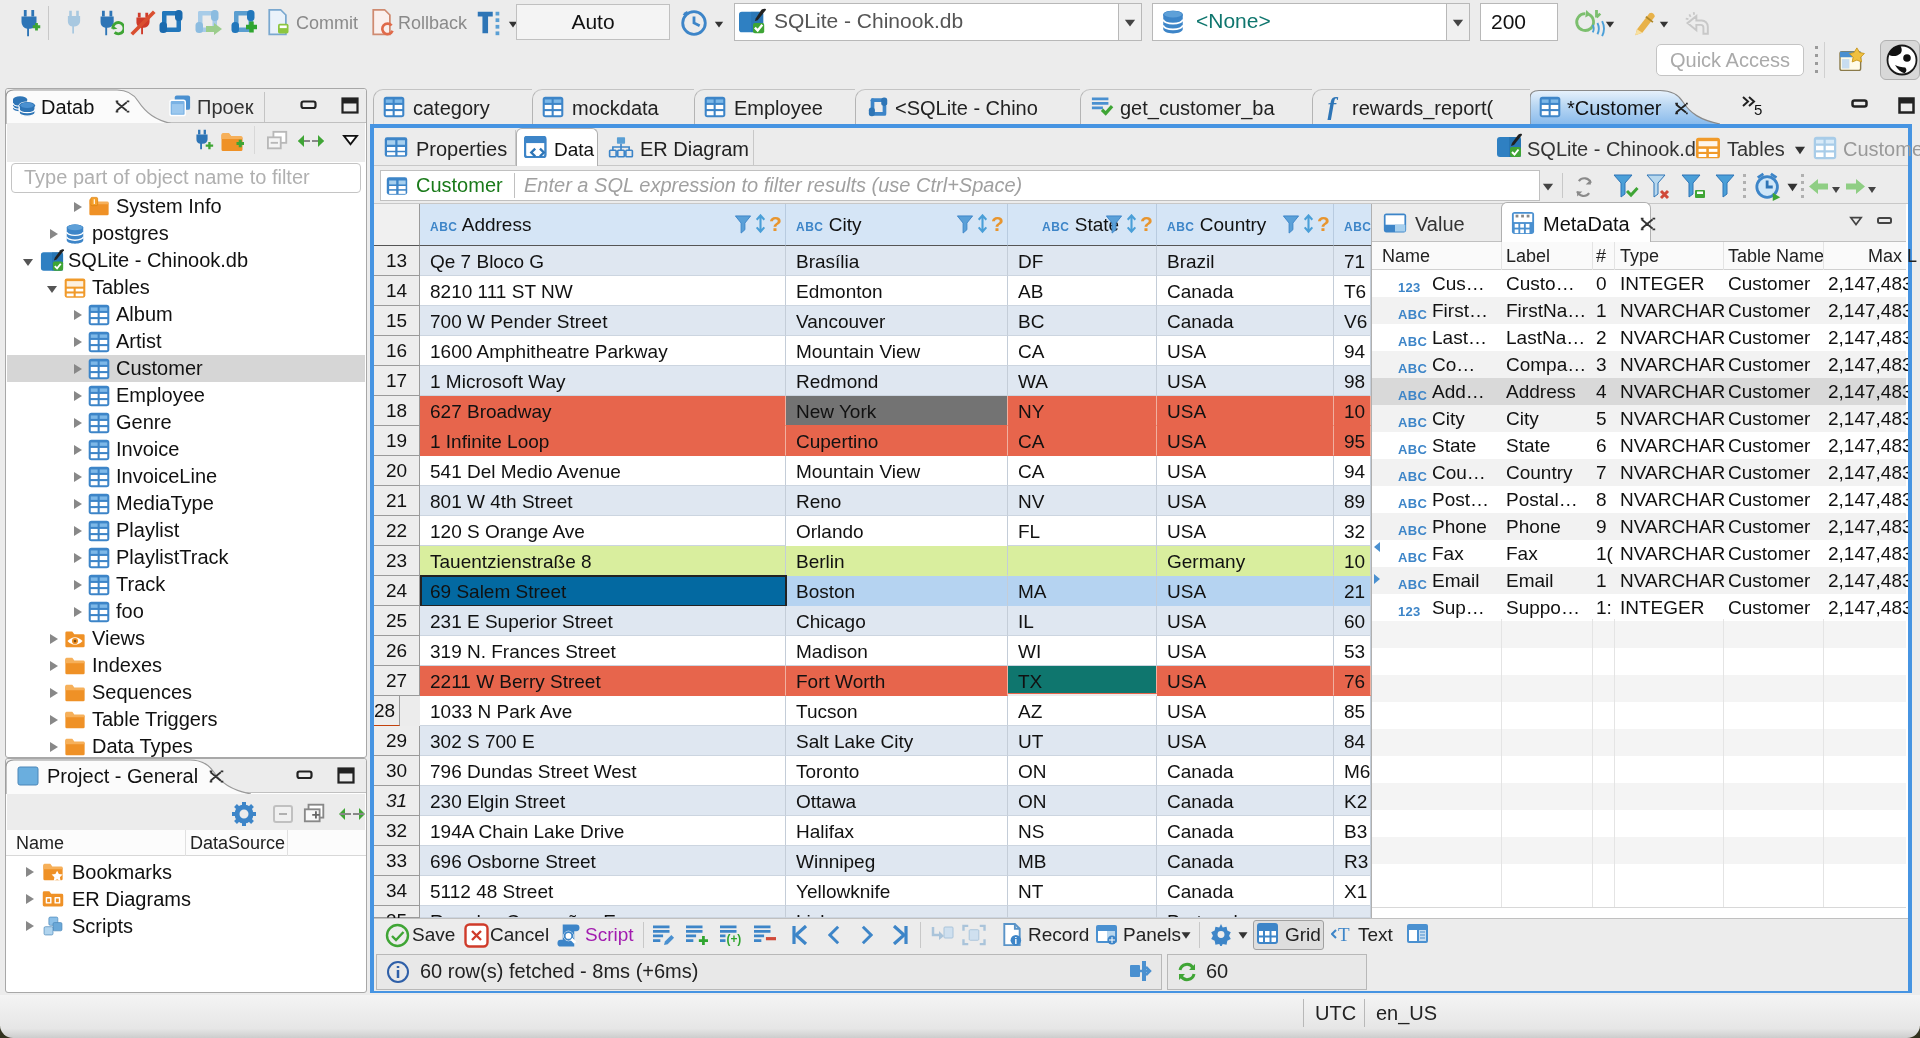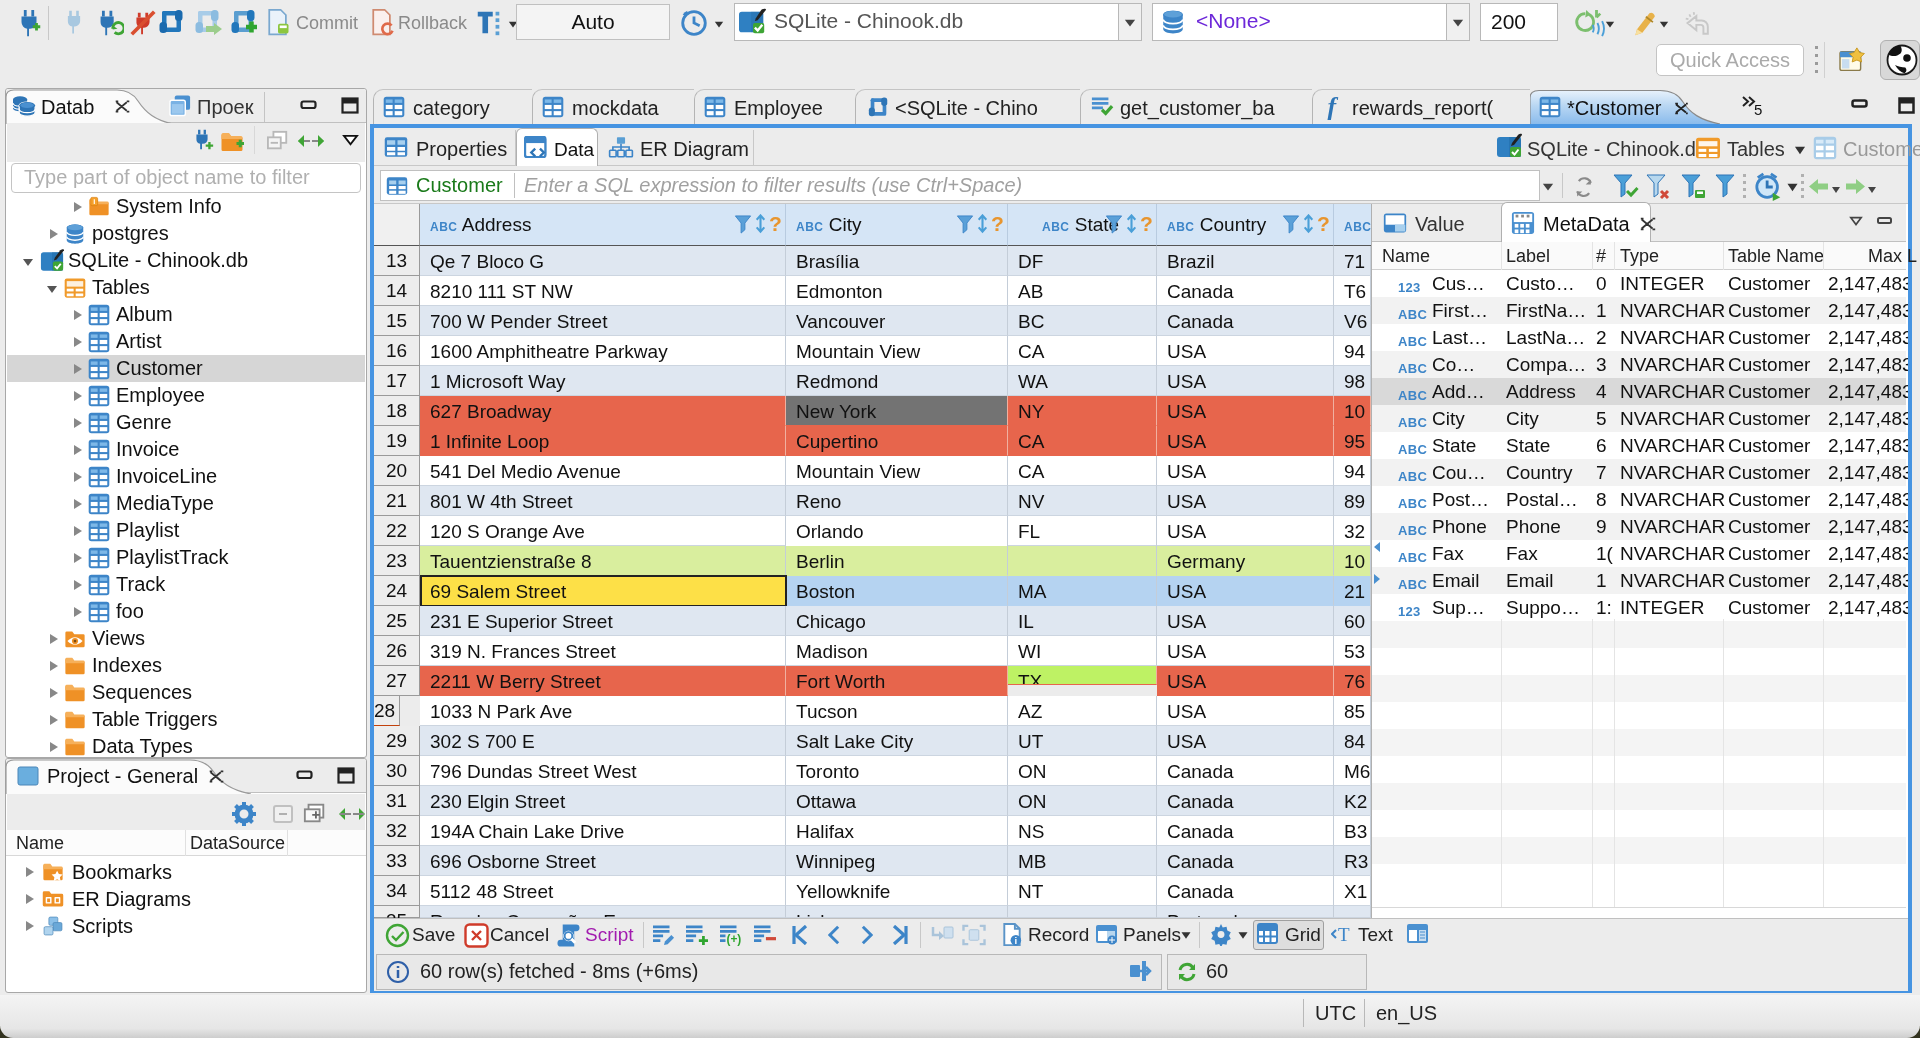--- a/index.html
+++ b/index.html
@@ -101,21 +101,21 @@
   </svg>
 <div class="abs" style="left:1152px;top:3px;width:318px;height:38px;background:#fff;border:1px solid #b8b8b8;"></div>
 <svg class="abs" style="left:1160px;top:9px" width="26" height="26" viewBox="0 0 32 32">
     <ellipse cx="16" cy="7" rx="12" ry="5" fill="#3d85c8"></ellipse>
 <path d="M4 7 v18 c0 2.8 5.4 5 12 5 s12 -2.2 12 -5 V7" fill="#3d85c8"></path>
 <path d="M4 13 c0 2.8 5.4 5 12 5 s12 -2.2 12 -5" fill="none" stroke="#fff" stroke-width="2"></path>
 <path d="M4 20 c0 2.8 5.4 5 12 5 s12 -2.2 12 -5" fill="none" stroke="#fff" stroke-width="2"></path>
 <ellipse cx="16" cy="7" rx="12" ry="5" fill="#3d85c8" stroke="#fff" stroke-width="0"></ellipse>
 <ellipse cx="16" cy="6.5" rx="11" ry="4" fill="#5ea0d8"></ellipse>
   </svg>
-<div class="abs" style="left:1196px;top:9px;white-space:nowrap;color:#6d28d9;font-size:21px;">&lt;None&gt;</div>
+<div class="abs" style="left:1196px;top:9px;white-space:nowrap;color:#0f766e;font-size:21px;">&lt;None&gt;</div>
 <div class="abs" style="left:1446px;top:3px;width:24px;height:38px;background:#f0f0f0;border:1px solid #b8b8b8;"></div>
 <svg class="abs" style="left:1450px;top:18px" width="16" height="12" viewBox="0 0 16 14">
     <path d="M2 2 h12 l-6 8 z" fill="#444"></path>
   </svg>
 <div class="abs" style="left:1480px;top:3px;width:78px;height:38px;background:#fff;border:1px solid #b8b8b8;font-size:21px;color:#111;padding:6px 0 0 10px;">200</div>
 <svg class="abs" style="left:1572px;top:8px" width="34" height="30" viewBox="0 0 36 32">
     <path d="M14 6 a9 9 0 1 0 4 1" stroke="#7cbf6e" stroke-width="3" fill="none"></path>
     <path d="M15 2 l5 5 -6 3 z" fill="#7cbf6e"></path>
     <path d="M24 4 l5 5 M29 4 l-5 5" stroke="#8cc63f" stroke-width="0"></path>
     <path d="M26 2 v8 m0 0 l4 -4" stroke="#7cbf6e" stroke-width="3" fill="none"></path>
@@ -844,63 +844,63 @@
 <div class="abs" style="left:1008px;top:516px;width:149px;height:30px;background:#ffffff;border-right:1px solid #c4cdd8;border-bottom:1px solid #ccd5e0;font-size:19px;color:#111;padding:5px 0 0 10px;overflow:hidden;white-space:nowrap;">FL</div>
 <div class="abs" style="left:1157px;top:516px;width:177px;height:30px;background:#ffffff;border-right:1px solid #c4cdd8;border-bottom:1px solid #ccd5e0;font-size:19px;color:#111;padding:5px 0 0 10px;overflow:hidden;white-space:nowrap;">USA</div>
 <div class="abs" style="left:1334px;top:516px;width:37px;height:30px;background:#ffffff;border-right:1px solid #c4cdd8;border-bottom:1px solid #ccd5e0;font-size:19px;color:#111;padding:5px 0 0 10px;overflow:hidden;white-space:nowrap;">32</div>
 <div class="abs" style="left:374px;top:546px;width:46px;height:30px;background:#ededed;border-right:1px solid #9a9a9a;border-bottom:1px solid #9a9a9a;font-size:19px;color:#111;text-align:center;padding-top:4px;">23</div>
 <div class="abs" style="left:420px;top:546px;width:366px;height:30px;background:#d9ee9e;border-right:1px solid #c4cdd8;border-bottom:1px solid #d9ee9e;font-size:19px;color:#111;padding:5px 0 0 10px;overflow:hidden;white-space:nowrap;">Tauentzienstraße 8</div>
 <div class="abs" style="left:786px;top:546px;width:222px;height:30px;background:#d9ee9e;border-right:1px solid #c4cdd8;border-bottom:1px solid #d9ee9e;font-size:19px;color:#111;padding:5px 0 0 10px;overflow:hidden;white-space:nowrap;">Berlin</div>
 <div class="abs" style="left:1008px;top:546px;width:149px;height:30px;background:#d9ee9e;border-right:1px solid #c4cdd8;border-bottom:1px solid #d9ee9e;font-size:19px;color:#111;padding:5px 0 0 10px;overflow:hidden;white-space:nowrap;"></div>
 <div class="abs" style="left:1157px;top:546px;width:177px;height:30px;background:#d9ee9e;border-right:1px solid #c4cdd8;border-bottom:1px solid #d9ee9e;font-size:19px;color:#111;padding:5px 0 0 10px;overflow:hidden;white-space:nowrap;">Germany</div>
 <div class="abs" style="left:1334px;top:546px;width:37px;height:30px;background:#d9ee9e;border-right:1px solid #c4cdd8;border-bottom:1px solid #d9ee9e;font-size:19px;color:#111;padding:5px 0 0 10px;overflow:hidden;white-space:nowrap;">10</div>
 <div class="abs" style="left:374px;top:576px;width:46px;height:30px;background:#ededed;border-right:1px solid #9a9a9a;border-bottom:1px solid #9a9a9a;font-size:19px;color:#111;text-align:center;padding-top:4px;">24</div>
-<div class="abs" style="left:420px;top:576px;width:366px;height:30px;background:#fde047;border-right:1px solid #c4cdd8;border-bottom:1px solid #b5d3f1;font-size:19px;color:#111;padding:5px 0 0 10px;overflow:hidden;white-space:nowrap;">69 Salem Street</div>
+<div class="abs" style="left:420px;top:576px;width:366px;height:30px;background:#0369a1;border-right:1px solid #c4cdd8;border-bottom:1px solid #b5d3f1;font-size:19px;color:#111;padding:5px 0 0 10px;overflow:hidden;white-space:nowrap;">69 Salem Street</div>
 <div class="abs" style="left:786px;top:576px;width:222px;height:30px;background:#b5d3f1;border-right:1px solid #c4cdd8;border-bottom:1px solid #b5d3f1;font-size:19px;color:#111;padding:5px 0 0 10px;overflow:hidden;white-space:nowrap;">Boston</div>
 <div class="abs" style="left:1008px;top:576px;width:149px;height:30px;background:#b5d3f1;border-right:1px solid #c4cdd8;border-bottom:1px solid #b5d3f1;font-size:19px;color:#111;padding:5px 0 0 10px;overflow:hidden;white-space:nowrap;">MA</div>
 <div class="abs" style="left:1157px;top:576px;width:177px;height:30px;background:#b5d3f1;border-right:1px solid #c4cdd8;border-bottom:1px solid #b5d3f1;font-size:19px;color:#111;padding:5px 0 0 10px;overflow:hidden;white-space:nowrap;">USA</div>
 <div class="abs" style="left:1334px;top:576px;width:37px;height:30px;background:#b5d3f1;border-right:1px solid #c4cdd8;border-bottom:1px solid #b5d3f1;font-size:19px;color:#111;padding:5px 0 0 10px;overflow:hidden;white-space:nowrap;">21</div>
 <div class="abs" style="left:420px;top:575px;width:367px;height:32px;border:2px solid #222;background:transparent;"></div>
 <div class="abs" style="left:374px;top:606px;width:46px;height:30px;background:#ededed;border-right:1px solid #9a9a9a;border-bottom:1px solid #9a9a9a;font-size:19px;color:#111;text-align:center;padding-top:4px;">25</div>
 <div class="abs" style="left:420px;top:606px;width:366px;height:30px;background:#dfe7f1;border-right:1px solid #c4cdd8;border-bottom:1px solid #ccd5e0;font-size:19px;color:#111;padding:5px 0 0 10px;overflow:hidden;white-space:nowrap;">231 E Superior Street</div>
 <div class="abs" style="left:786px;top:606px;width:222px;height:30px;background:#dfe7f1;border-right:1px solid #c4cdd8;border-bottom:1px solid #ccd5e0;font-size:19px;color:#111;padding:5px 0 0 10px;overflow:hidden;white-space:nowrap;">Chicago</div>
 <div class="abs" style="left:1008px;top:606px;width:149px;height:30px;background:#dfe7f1;border-right:1px solid #c4cdd8;border-bottom:1px solid #ccd5e0;font-size:19px;color:#111;padding:5px 0 0 10px;overflow:hidden;white-space:nowrap;">IL</div>
 <div class="abs" style="left:1157px;top:606px;width:177px;height:30px;background:#dfe7f1;border-right:1px solid #c4cdd8;border-bottom:1px solid #ccd5e0;font-size:19px;color:#111;padding:5px 0 0 10px;overflow:hidden;white-space:nowrap;">USA</div>
 <div class="abs" style="left:1334px;top:606px;width:37px;height:30px;background:#dfe7f1;border-right:1px solid #c4cdd8;border-bottom:1px solid #ccd5e0;font-size:19px;color:#111;padding:5px 0 0 10px;overflow:hidden;white-space:nowrap;">60</div>
 <div class="abs" style="left:374px;top:636px;width:46px;height:30px;background:#ededed;border-right:1px solid #9a9a9a;border-bottom:1px solid #9a9a9a;font-size:19px;color:#111;text-align:center;padding-top:4px;">26</div>
 <div class="abs" style="left:420px;top:636px;width:366px;height:30px;background:#ffffff;border-right:1px solid #c4cdd8;border-bottom:1px solid #ccd5e0;font-size:19px;color:#111;padding:5px 0 0 10px;overflow:hidden;white-space:nowrap;">319 N. Frances Street</div>
 <div class="abs" style="left:786px;top:636px;width:222px;height:30px;background:#ffffff;border-right:1px solid #c4cdd8;border-bottom:1px solid #ccd5e0;font-size:19px;color:#111;padding:5px 0 0 10px;overflow:hidden;white-space:nowrap;">Madison</div>
 <div class="abs" style="left:1008px;top:636px;width:149px;height:30px;background:#ffffff;border-right:1px solid #c4cdd8;border-bottom:1px solid #ccd5e0;font-size:19px;color:#111;padding:5px 0 0 10px;overflow:hidden;white-space:nowrap;">WI</div>
 <div class="abs" style="left:1157px;top:636px;width:177px;height:30px;background:#ffffff;border-right:1px solid #c4cdd8;border-bottom:1px solid #ccd5e0;font-size:19px;color:#111;padding:5px 0 0 10px;overflow:hidden;white-space:nowrap;">USA</div>
 <div class="abs" style="left:1334px;top:636px;width:37px;height:30px;background:#ffffff;border-right:1px solid #c4cdd8;border-bottom:1px solid #ccd5e0;font-size:19px;color:#111;padding:5px 0 0 10px;overflow:hidden;white-space:nowrap;">53</div>
 <div class="abs" style="left:374px;top:666px;width:46px;height:30px;background:#ededed;border-right:1px solid #9a9a9a;border-bottom:1px solid #9a9a9a;font-size:19px;color:#111;text-align:center;padding-top:4px;">27</div>
 <div class="abs" style="left:420px;top:666px;width:366px;height:30px;background:#e7654c;border-right:1px solid #f0b0a0;border-bottom:1px solid #e7654c;font-size:19px;color:#111;padding:5px 0 0 10px;overflow:hidden;white-space:nowrap;">2211 W Berry Street</div>
 <div class="abs" style="left:786px;top:666px;width:222px;height:30px;background:#e7654c;border-right:1px solid #f0b0a0;border-bottom:1px solid #e7654c;font-size:19px;color:#111;padding:5px 0 0 10px;overflow:hidden;white-space:nowrap;">Fort Worth</div>
-<div class="abs" style="left:1008px;top:666px;width:149px;height:19px;background:#bef264;border-right:1px solid #f0b0a0;border-bottom:1px solid #e7654c;font-size:19px;color:#111;padding:5px 0 0 10px;overflow:hidden;white-space:nowrap;">TX</div>
+<div class="abs" style="left:1008px;top:666px;width:149px;height:28px;background:#0f766e;border-right:1px solid #f0b0a0;border-bottom:1px solid #e7654c;font-size:19px;color:#111;padding:5px 0 0 10px;overflow:hidden;white-space:nowrap;">TX</div>
 <div class="abs" style="left:1157px;top:666px;width:177px;height:30px;background:#e7654c;border-right:1px solid #f0b0a0;border-bottom:1px solid #e7654c;font-size:19px;color:#111;padding:5px 0 0 10px;overflow:hidden;white-space:nowrap;">USA</div>
 <div class="abs" style="left:1334px;top:666px;width:37px;height:30px;background:#e7654c;border-right:1px solid #f0b0a0;border-bottom:1px solid #e7654c;font-size:19px;color:#111;padding:5px 0 0 10px;overflow:hidden;white-space:nowrap;">76</div>
 <div class="abs" style="left:374px;top:696px;width:26px;height:30px;background:#ededed;border-right:1px solid #9a9a9a;border-bottom:1px solid #c2410c;font-size:19px;color:#111;padding-top:4px;">28</div>
 <div class="abs" style="left:420px;top:696px;width:366px;height:30px;background:#ffffff;border-right:1px solid #c4cdd8;border-bottom:1px solid #ccd5e0;font-size:19px;color:#111;padding:5px 0 0 10px;overflow:hidden;white-space:nowrap;">1033 N Park Ave</div>
 <div class="abs" style="left:786px;top:696px;width:222px;height:30px;background:#ffffff;border-right:1px solid #c4cdd8;border-bottom:1px solid #ccd5e0;font-size:19px;color:#111;padding:5px 0 0 10px;overflow:hidden;white-space:nowrap;">Tucson</div>
 <div class="abs" style="left:1008px;top:696px;width:149px;height:30px;background:#ffffff;border-right:1px solid #c4cdd8;border-bottom:1px solid #ccd5e0;font-size:19px;color:#111;padding:5px 0 0 10px;overflow:hidden;white-space:nowrap;">AZ</div>
 <div class="abs" style="left:1157px;top:696px;width:177px;height:30px;background:#ffffff;border-right:1px solid #c4cdd8;border-bottom:1px solid #ccd5e0;font-size:19px;color:#111;padding:5px 0 0 10px;overflow:hidden;white-space:nowrap;">USA</div>
 <div class="abs" style="left:1334px;top:696px;width:37px;height:30px;background:#ffffff;border-right:1px solid #c4cdd8;border-bottom:1px solid #ccd5e0;font-size:19px;color:#111;padding:5px 0 0 10px;overflow:hidden;white-space:nowrap;">85</div>
 <div class="abs" style="left:374px;top:726px;width:46px;height:30px;background:#ededed;border-right:1px solid #9a9a9a;border-bottom:1px solid #9a9a9a;font-size:19px;color:#111;text-align:center;padding-top:4px;">29</div>
 <div class="abs" style="left:420px;top:726px;width:366px;height:30px;background:#dfe7f1;border-right:1px solid #c4cdd8;border-bottom:1px solid #ccd5e0;font-size:19px;color:#111;padding:5px 0 0 10px;overflow:hidden;white-space:nowrap;">302 S 700 E</div>
 <div class="abs" style="left:786px;top:726px;width:222px;height:30px;background:#dfe7f1;border-right:1px solid #c4cdd8;border-bottom:1px solid #ccd5e0;font-size:19px;color:#111;padding:5px 0 0 10px;overflow:hidden;white-space:nowrap;">Salt Lake City</div>
 <div class="abs" style="left:1008px;top:726px;width:149px;height:30px;background:#dfe7f1;border-right:1px solid #c4cdd8;border-bottom:1px solid #ccd5e0;font-size:19px;color:#111;padding:5px 0 0 10px;overflow:hidden;white-space:nowrap;">UT</div>
 <div class="abs" style="left:1157px;top:726px;width:177px;height:30px;background:#dfe7f1;border-right:1px solid #c4cdd8;border-bottom:1px solid #ccd5e0;font-size:19px;color:#111;padding:5px 0 0 10px;overflow:hidden;white-space:nowrap;">USA</div>
 <div class="abs" style="left:1334px;top:726px;width:37px;height:30px;background:#dfe7f1;border-right:1px solid #c4cdd8;border-bottom:1px solid #ccd5e0;font-size:19px;color:#111;padding:5px 0 0 10px;overflow:hidden;white-space:nowrap;">84</div>
 <div class="abs" style="left:374px;top:756px;width:46px;height:30px;background:#ededed;border-right:1px solid #9a9a9a;border-bottom:1px solid #9a9a9a;font-size:19px;color:#111;text-align:center;padding-top:4px;">30</div>
 <div class="abs" style="left:420px;top:756px;width:366px;height:30px;background:#ffffff;border-right:1px solid #c4cdd8;border-bottom:1px solid #ccd5e0;font-size:19px;color:#111;padding:5px 0 0 10px;overflow:hidden;white-space:nowrap;">796 Dundas Street West</div>
 <div class="abs" style="left:786px;top:756px;width:222px;height:30px;background:#ffffff;border-right:1px solid #c4cdd8;border-bottom:1px solid #ccd5e0;font-size:19px;color:#111;padding:5px 0 0 10px;overflow:hidden;white-space:nowrap;">Toronto</div>
 <div class="abs" style="left:1008px;top:756px;width:149px;height:30px;background:#ffffff;border-right:1px solid #c4cdd8;border-bottom:1px solid #ccd5e0;font-size:19px;color:#111;padding:5px 0 0 10px;overflow:hidden;white-space:nowrap;">ON</div>
 <div class="abs" style="left:1157px;top:756px;width:177px;height:30px;background:#ffffff;border-right:1px solid #c4cdd8;border-bottom:1px solid #ccd5e0;font-size:19px;color:#111;padding:5px 0 0 10px;overflow:hidden;white-space:nowrap;">Canada</div>
 <div class="abs" style="left:1334px;top:756px;width:37px;height:30px;background:#ffffff;border-right:1px solid #c4cdd8;border-bottom:1px solid #ccd5e0;font-size:19px;color:#111;padding:5px 0 0 10px;overflow:hidden;white-space:nowrap;">M6</div>
-<div class="abs" style="left:374px;top:786px;width:46px;height:30px;background:#ededed;border-right:1px solid #9a9a9a;border-bottom:1px solid #9a9a9a;font-size:19px;color:#111;text-align:center;padding-top:4px;">31</div>
+<div class="abs" style="left:374px;top:786px;width:46px;height:30px;background:#ededed;border-right:1px solid #9a9a9a;border-bottom:1px solid #9a9a9a;font-size:19px;color:#111;text-align:center;padding-top:4px;font-style:italic;">31</div>
 <div class="abs" style="left:420px;top:786px;width:366px;height:30px;background:#dfe7f1;border-right:1px solid #c4cdd8;border-bottom:1px solid #ccd5e0;font-size:19px;color:#111;padding:5px 0 0 10px;overflow:hidden;white-space:nowrap;">230 Elgin Street</div>
 <div class="abs" style="left:786px;top:786px;width:222px;height:30px;background:#dfe7f1;border-right:1px solid #c4cdd8;border-bottom:1px solid #ccd5e0;font-size:19px;color:#111;padding:5px 0 0 10px;overflow:hidden;white-space:nowrap;">Ottawa</div>
 <div class="abs" style="left:1008px;top:786px;width:149px;height:30px;background:#dfe7f1;border-right:1px solid #c4cdd8;border-bottom:1px solid #ccd5e0;font-size:19px;color:#111;padding:5px 0 0 10px;overflow:hidden;white-space:nowrap;">ON</div>
 <div class="abs" style="left:1157px;top:786px;width:177px;height:30px;background:#dfe7f1;border-right:1px solid #c4cdd8;border-bottom:1px solid #ccd5e0;font-size:19px;color:#111;padding:5px 0 0 10px;overflow:hidden;white-space:nowrap;">Canada</div>
 <div class="abs" style="left:1334px;top:786px;width:37px;height:30px;background:#dfe7f1;border-right:1px solid #c4cdd8;border-bottom:1px solid #ccd5e0;font-size:19px;color:#111;padding:5px 0 0 10px;overflow:hidden;white-space:nowrap;">K2</div>
 <div class="abs" style="left:374px;top:816px;width:46px;height:30px;background:#ededed;border-right:1px solid #9a9a9a;border-bottom:1px solid #9a9a9a;font-size:19px;color:#111;text-align:center;padding-top:4px;">32</div>
 <div class="abs" style="left:420px;top:816px;width:366px;height:30px;background:#ffffff;border-right:1px solid #c4cdd8;border-bottom:1px solid #ccd5e0;font-size:19px;color:#111;padding:5px 0 0 10px;overflow:hidden;white-space:nowrap;">194A Chain Lake Drive</div>
 <div class="abs" style="left:786px;top:816px;width:222px;height:30px;background:#ffffff;border-right:1px solid #c4cdd8;border-bottom:1px solid #ccd5e0;font-size:19px;color:#111;padding:5px 0 0 10px;overflow:hidden;white-space:nowrap;">Halifax</div>
 <div class="abs" style="left:1008px;top:816px;width:149px;height:30px;background:#ffffff;border-right:1px solid #c4cdd8;border-bottom:1px solid #ccd5e0;font-size:19px;color:#111;padding:5px 0 0 10px;overflow:hidden;white-space:nowrap;">NS</div>
 <div class="abs" style="left:1157px;top:816px;width:177px;height:30px;background:#ffffff;border-right:1px solid #c4cdd8;border-bottom:1px solid #ccd5e0;font-size:19px;color:#111;padding:5px 0 0 10px;overflow:hidden;white-space:nowrap;">Canada</div>

